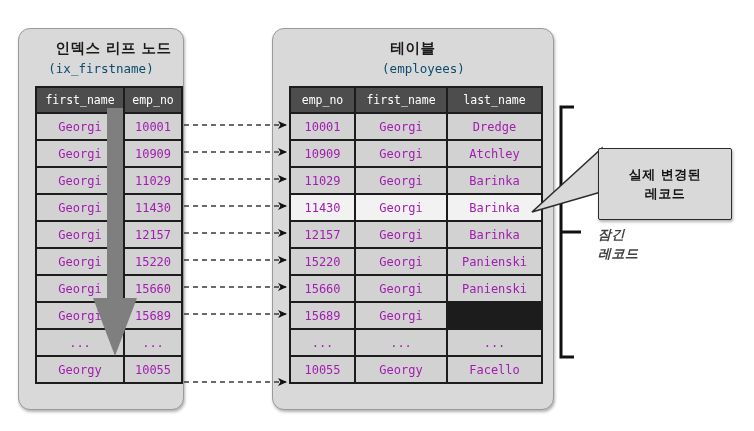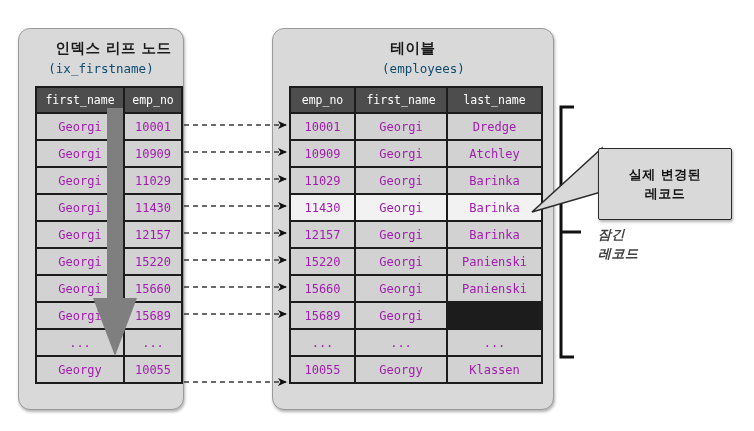--- a/index.html
+++ b/index.html
@@ -226,21 +226,21 @@
       <div class="gcell c1">Georgi</div>
     </div>
     <div class="grow">
       <div class="gcell c0">...</div>
       <div class="gcell c1">...</div>
       <div class="gcell c2">...</div>
     </div>
     <div class="grow">
       <div class="gcell c0">10055</div>
       <div class="gcell c1">Georgy</div>
-      <div class="gcell c2">Klassen</div>
+      <div class="gcell c2">Facello</div>
     </div>
   </div>
 
   <svg id="connectors" viewBox="0 0 754 431">
     <defs>
       <marker id="ah" markerWidth="9" markerHeight="9" refX="8" refY="4.5" orient="auto" markerUnits="userSpaceOnUse">
         <path d="M0,0.6 L9,4.5 L0,8.4 L2.4,4.5 Z" fill="#111111"></path>
       </marker>
     </defs>
     <g stroke="#3a3a3a" stroke-width="1.6" stroke-dasharray="5,4" fill="none" marker-end="url(#ah)">

